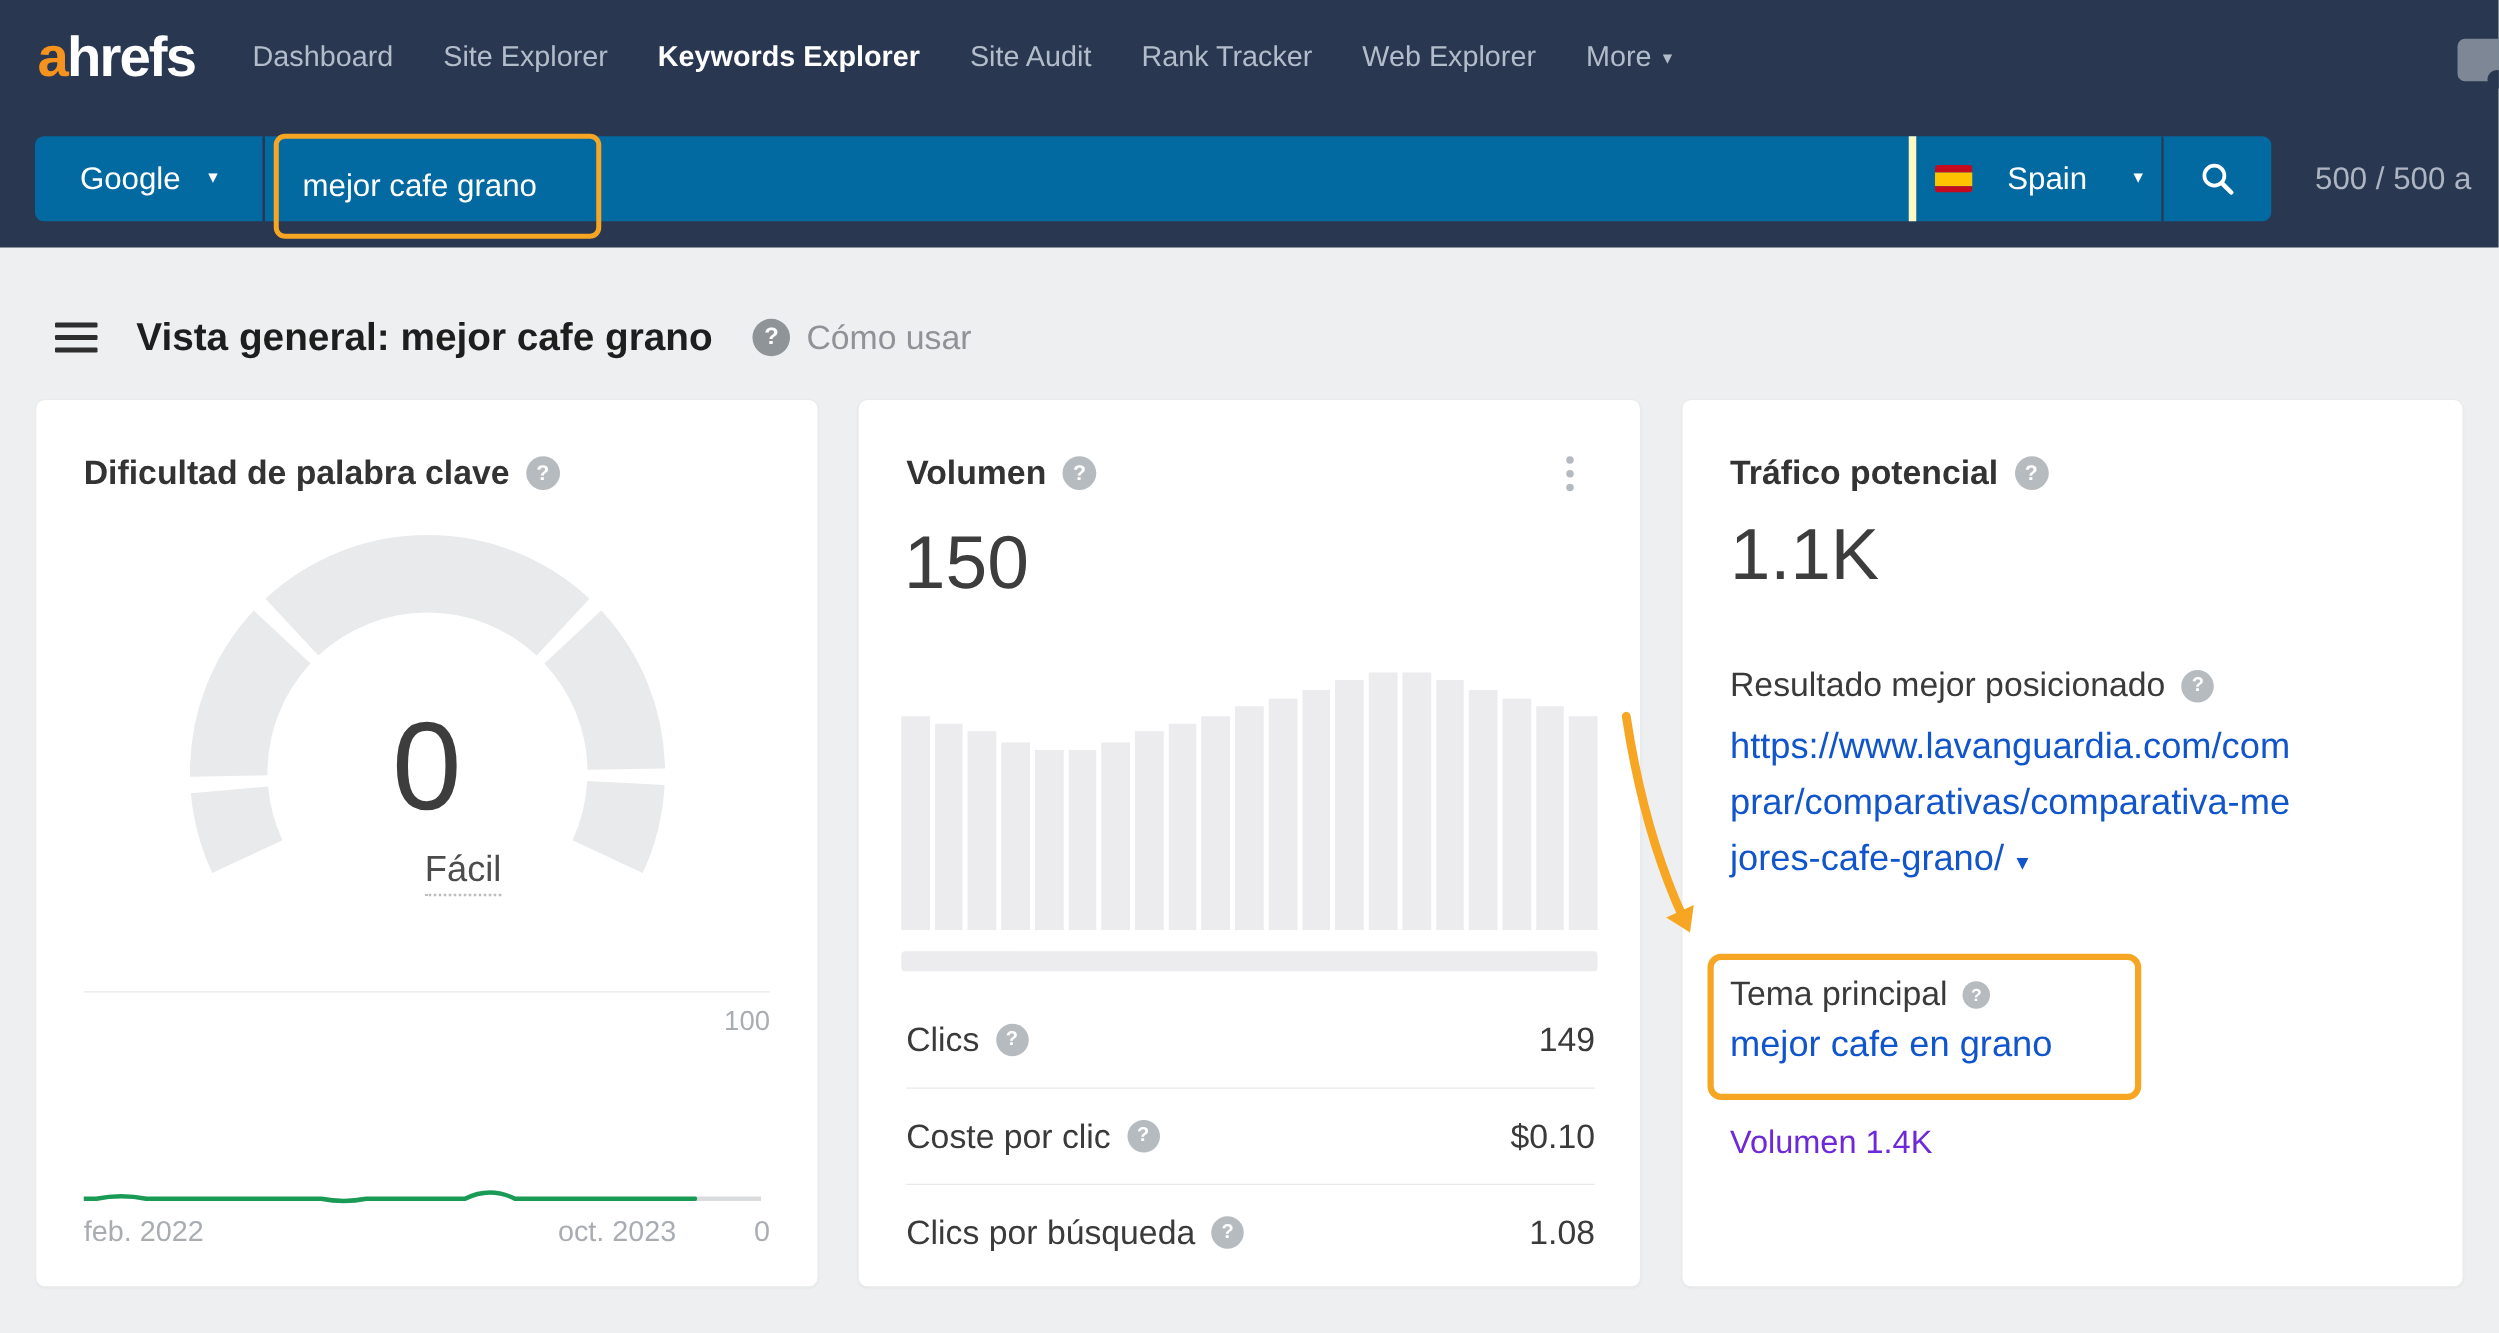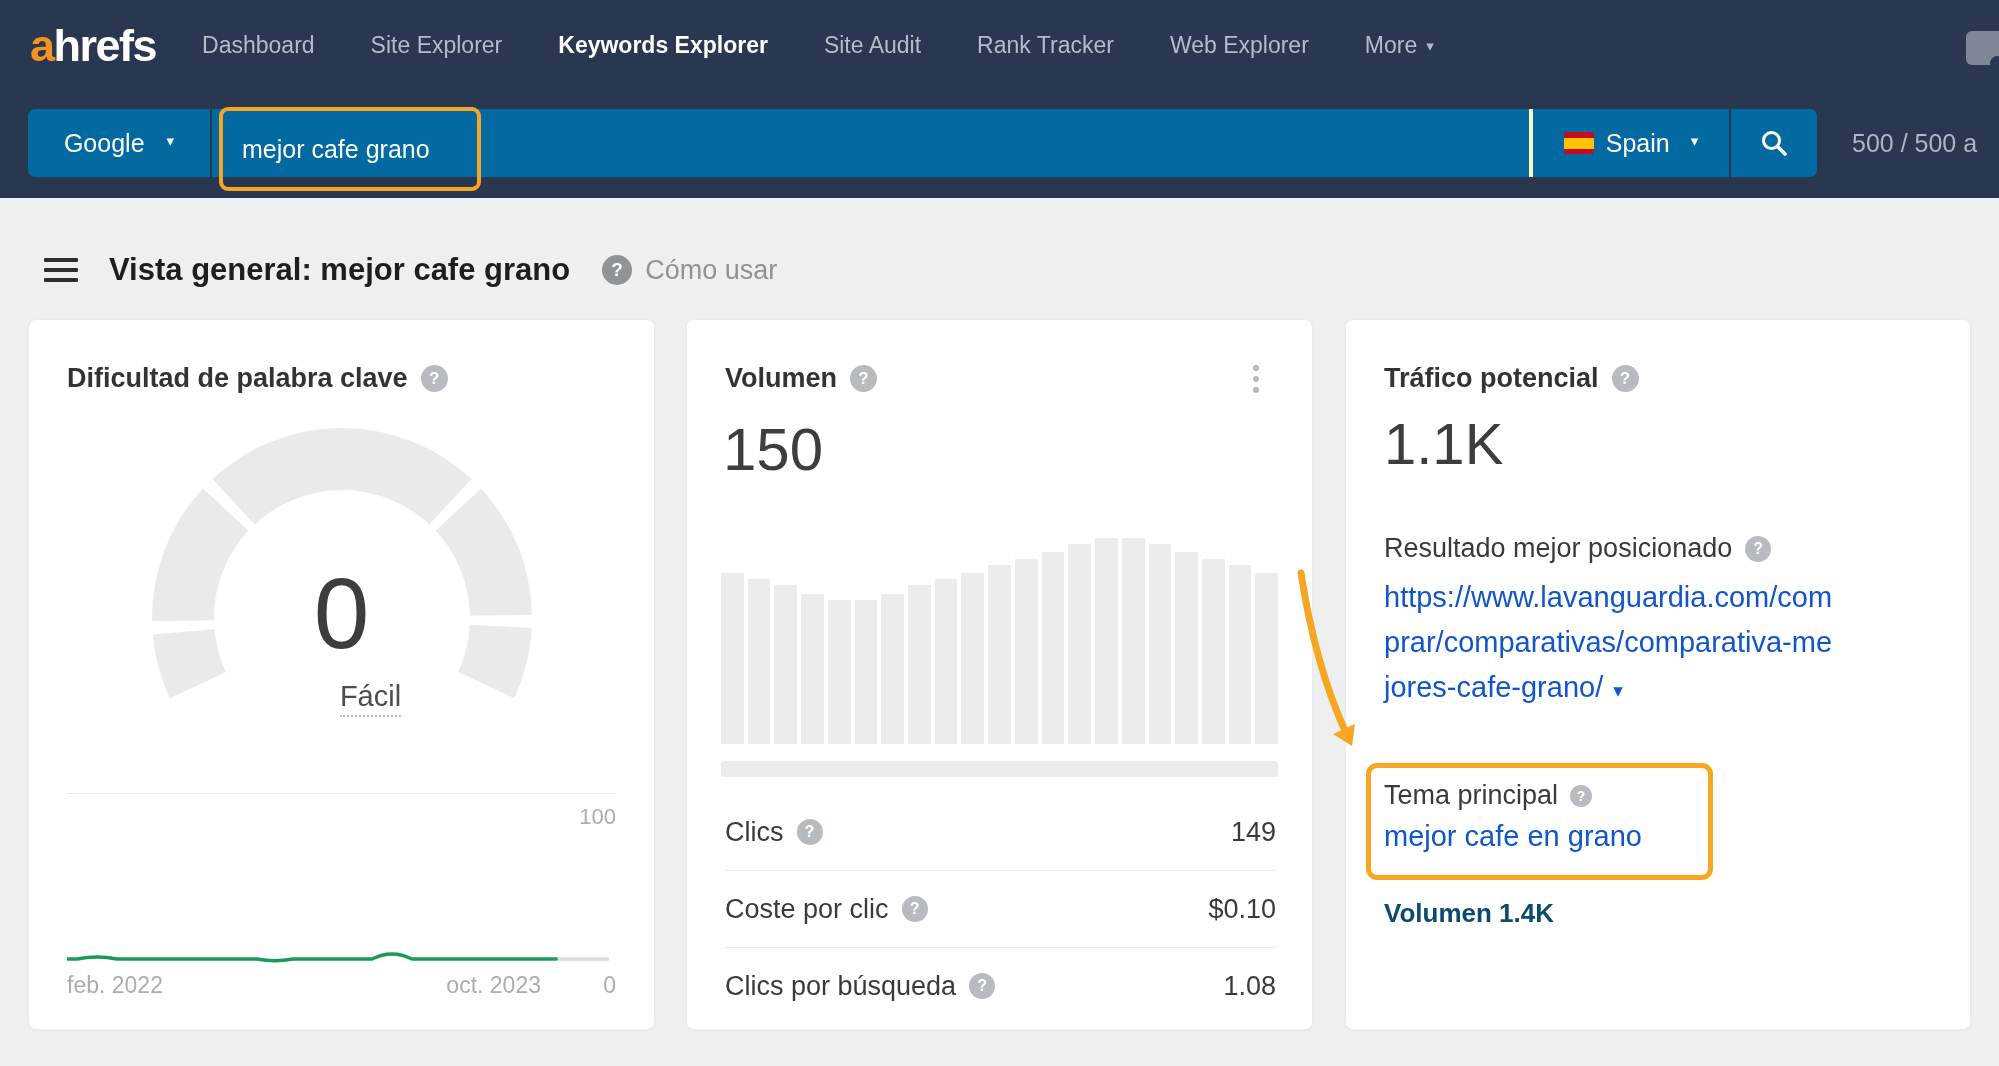--- a/index.html
+++ b/index.html
@@ -4,37 +4,37 @@
 <style>
   html,body{margin:0;padding:0;}
   body{width:1999px;height:1066px;position:relative;overflow:hidden;
        font-family:"Liberation Sans","DejaVu Sans",sans-serif;background:#edeff0;}
 
   
   .header{position:absolute;left:0;top:0;width:1999px;height:198px;background:#293750;}
   .nav{position:absolute;left:30px;top:12px;height:66px;display:flex;align-items:center;}
   .logo{font-size:45px;font-weight:800;color:#ffffff;letter-spacing:-1.5px;line-height:1;}
   .logo .a{color:#f6931e;}
-  .nav-items{display:flex;align-items:center;gap:56px;margin-left:46px;}
+  .nav-items{display:flex;align-items:center;gap:40px;margin-left:46px;}
   .nav-item{font-size:23px;color:#b3bcca;white-space:nowrap;cursor:default;}
   .nav-item.active{color:#ffffff;font-weight:700;}
   .caret{display:inline-block;margin-left:9px;font-size:15px;transform:translateY(-2px);}
   .monitor{position:absolute;left:1966px;top:31px;width:46px;height:34px;background:#7d8795;border-radius:6px;}
   .monitor:after{content:"";position:absolute;left:24px;top:25px;width:15px;height:15px;border-radius:50%;background:#293750;}
 
   
   .searchbar{position:absolute;left:28px;top:109px;width:1789px;height:68px;display:flex;
              background:#0369a1;border-radius:7px;}
   .sb-sect{display:flex;align-items:center;justify-content:center;color:#fff;font-size:25px;}
   .sb-engine{width:182px;gap:13px;border-radius:7px 0 0 7px;}
   .sb-input{flex:1;position:relative;border-left:2px solid #293750;}
   .query-box{position:absolute;left:7px;top:-2px;height:84px;width:262px;box-sizing:border-box;
              border:4px solid #f6a623;border-radius:9px;display:flex;align-items:center;padding-left:19px;}
   .query-text{font-size:25px;color:#fff;white-space:nowrap;}
-  .sb-country{width:196px;gap:12px;border-left:4px solid #fef9c3;}
+  .sb-country{width:196px;gap:28px;border-left:6px solid #fef9c3;}
   .flag{width:30px;height:22px;border-radius:3px;overflow:hidden;display:flex;flex-direction:column;flex:0 0 auto;}
   .flag .r{flex:1;background:#c60b1e;} .flag .y{flex:2;background:#ffc400;}
   .sb-search{width:86px;border-left:2px solid #293750;border-radius:0 7px 7px 0;}
   .quota{position:absolute;left:1852px;top:109px;height:68px;display:flex;align-items:center;
          font-size:25px;color:#aeb5c2;white-space:nowrap;}
 
   
   .titlerow{position:absolute;left:44px;top:252px;display:flex;align-items:center;}
   .hamburger{width:34px;display:flex;flex-direction:column;gap:6px;margin-right:31px;}
   .hbar{height:4px;background:#2e2e2e;border-radius:1px;}
@@ -88,21 +88,21 @@
   .tp-value{position:absolute;left:38px;top:95px;font-size:58px;line-height:1;color:#3d3d3d;}
   .tp-result{position:absolute;left:38px;top:213px;display:flex;align-items:center;gap:13px;
              font-size:27px;color:#3a3a3a;white-space:nowrap;}
   .tp-url{position:absolute;left:38px;top:255px;width:545px;font-size:29px;line-height:45px;
           color:#1155cc;cursor:pointer;}
   .tp-caret{font-size:19px;margin-left:10px;}
   .topic-box{position:absolute;left:20px;top:443px;width:347px;height:117px;box-sizing:border-box;
              border:5px solid #f6a623;border-radius:11px;padding:12px 0 0 13px;}
   .topic-label{display:flex;align-items:center;gap:12px;font-size:27px;color:#3a3a3a;}
   .topic-link{font-size:29px;color:#1155cc;margin-top:9px;cursor:pointer;}
-  .tp-vol{position:absolute;left:38px;top:578px;font-size:26px;color:#0c4a6e;font-weight:bold;}
+  .tp-vol{position:absolute;left:38px;top:578px;font-size:26px;color:#6d28d9;}
 
   .arrow-svg{position:absolute;left:1280px;top:555px;pointer-events:none;z-index:5;}
   .search-glyph{display:block;}
 </style>
 </head>
 <body>
 
 <div class="header">
   <div class="nav">
     <div class="logo"><span class="a">a</span><span>hrefs</span></div>

